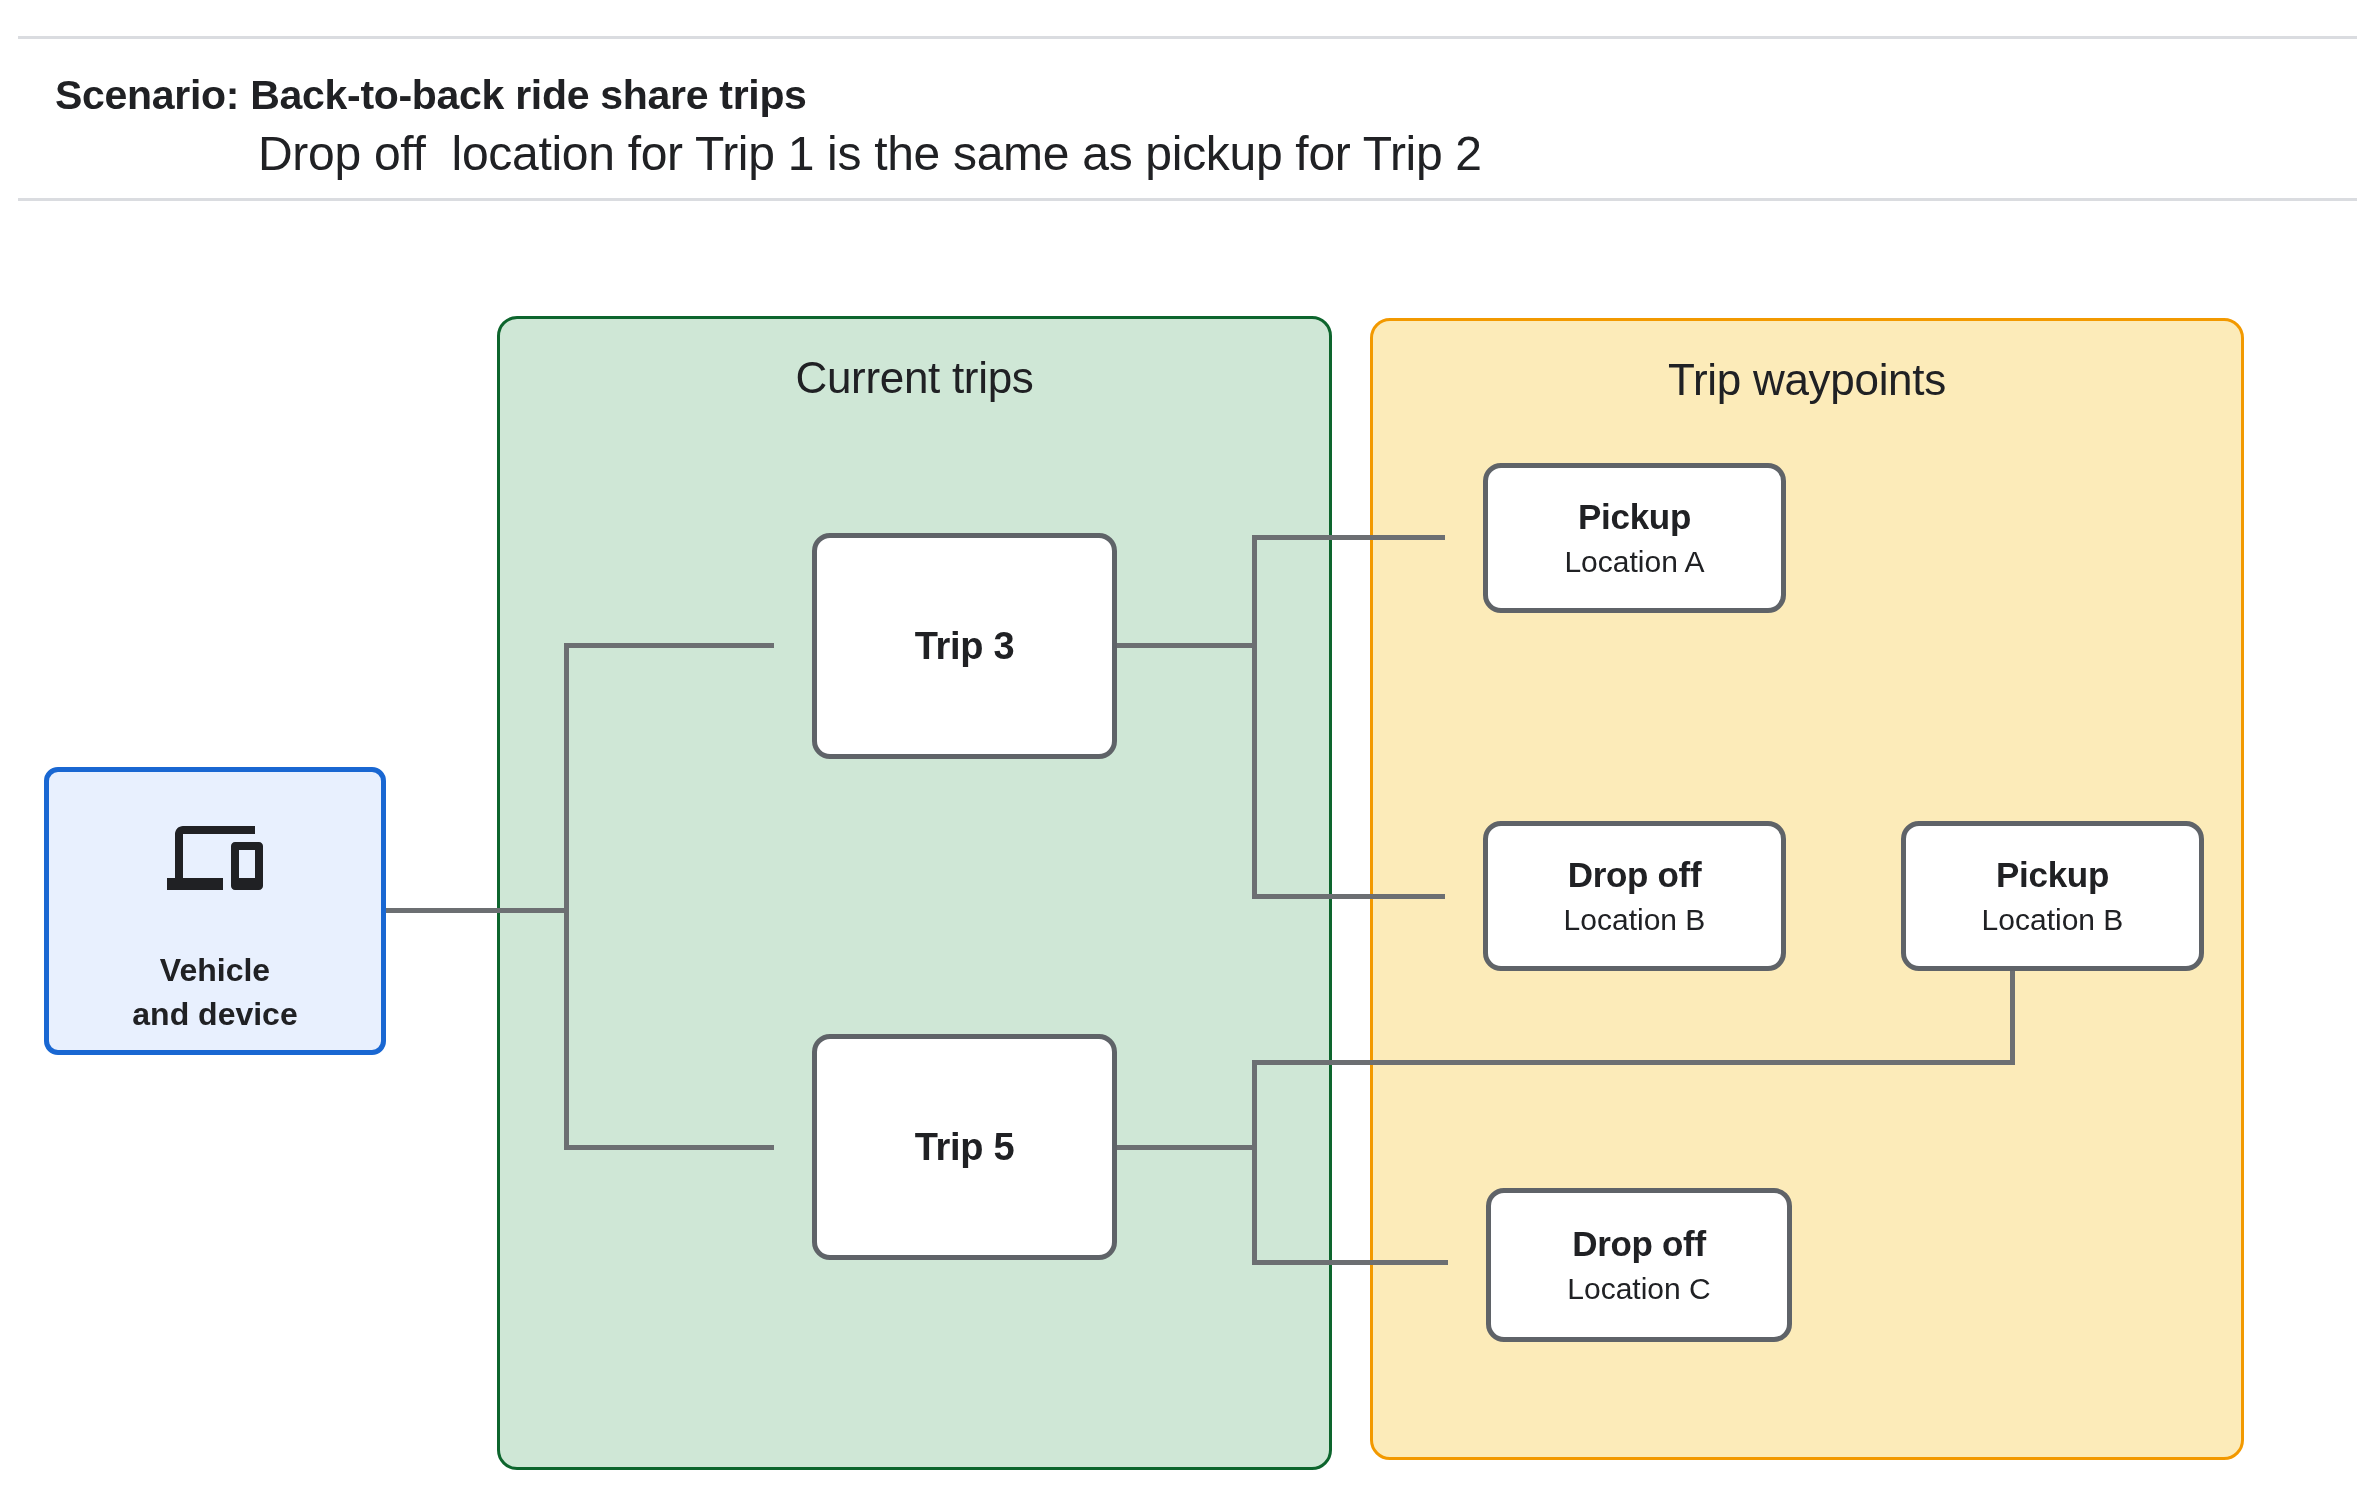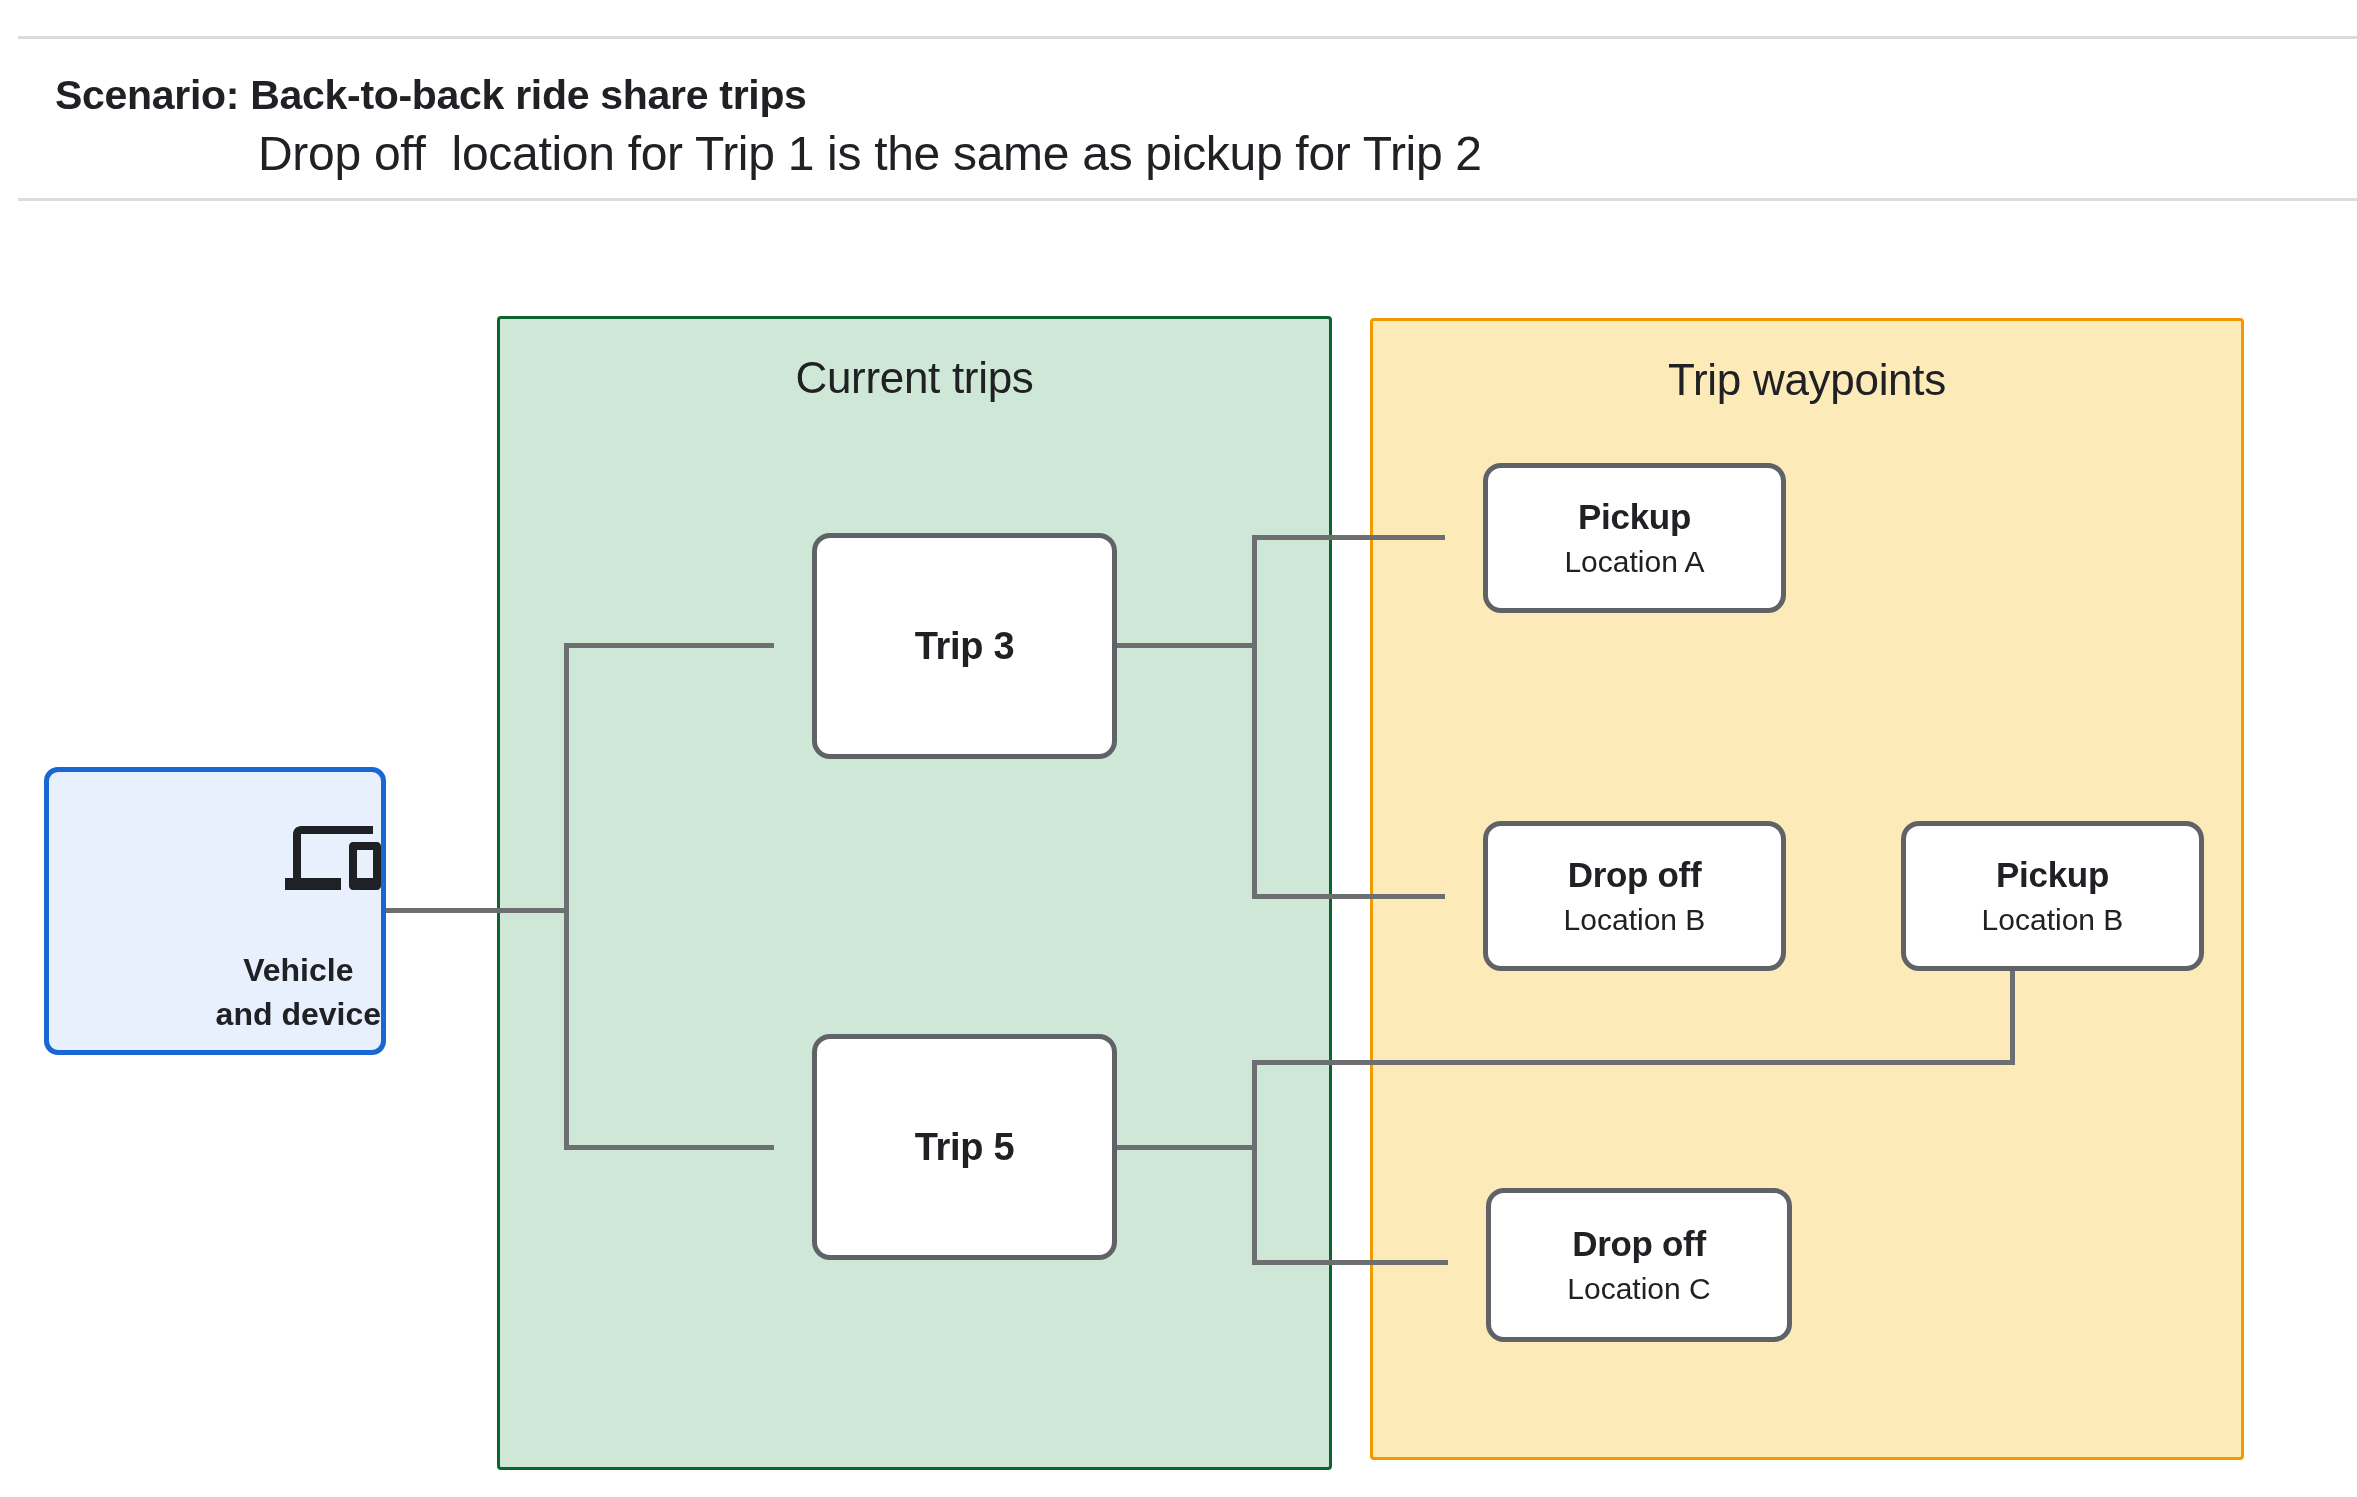--- a/index.html
+++ b/index.html
@@ -4,37 +4,37 @@
 <style>
   html,body{margin:0;padding:0;background:#fff;}
   .canvas{
     position:relative;width:2357px;height:1497px;background:#ffffff;overflow:hidden;
     font-family:"Liberation Sans","DejaVu Sans",sans-serif;color:#202124;
   }
   .divider{position:absolute;left:18px;right:0;height:3px;background:#DADCE0;}
   .hdr-title{position:absolute;left:55px;top:72px;font-size:41px;font-weight:700;letter-spacing:-0.3px;white-space:pre;text-align:right;}
   .hdr-sub{position:absolute;left:258px;top:126px;font-size:48px;font-weight:400;letter-spacing:-0.3px;white-space:pre;}
 
-  .panel{position:absolute;border-radius:4px;box-sizing:border-box;z-index:1;}
+  .panel{position:absolute;border-radius:20px;box-sizing:border-box;z-index:1;}
   .panel-green{left:497px;top:316px;width:835px;height:1154px;background:#CFE7D6;border:3px solid #0D652D;}
   .panel-orange{left:1370px;top:318px;width:874px;height:1142px;background:#FCEBB9;border:3px solid #F29900;}
   .panel-title{position:absolute;top:34px;left:0;right:0;text-align:center;font-size:44px;font-weight:400;color:#202124;letter-spacing:-0.3px;}
 
   .line{position:absolute;background:#6C6F72;z-index:2;}
 
   .node{position:absolute;background:#ffffff;border:5px solid #5F6368;border-radius:18px;
         box-sizing:border-box;z-index:3;display:flex;flex-direction:column;
         align-items:center;justify-content:center;text-align:center;margin-left:40px;}
   .trip-label{font-size:38px;font-weight:700;letter-spacing:-0.3px;}
   .wp-title{font-size:35px;font-weight:700;letter-spacing:-0.3px;line-height:1.25;}
   .wp-sub{font-size:30px;font-weight:400;margin-top:4px;line-height:1.25;}
 
   .vehicle{position:absolute;left:44px;top:767px;width:342px;height:288px;background:#E8F0FE;
            border:5px solid #1967D2;border-radius:14px;box-sizing:border-box;z-index:3;
-           display:flex;flex-direction:column;align-items:flex-end;}
+           display:flex;flex-direction:column;align-items:center;}
   .vehicle svg{margin-top:38px;display:block;}
   .vehicle-label{margin-top:42px;font-size:32px;font-weight:700;line-height:1.38;text-align:center;white-space:pre-line;color:#202124;}
 
   .t1{left:772px;top:533px;width:305px;height:226px;}
   .t2{left:772px;top:1034px;width:305px;height:226px;}
   .wpA{left:1443px;top:463px;width:303px;height:150px;}
   .wpB1{left:1443px;top:821px;width:303px;height:150px;}
   .wpB2{left:1861px;top:821px;width:303px;height:150px;}
   .wpC{left:1446px;top:1188px;width:306px;height:154px;}
 </style>

